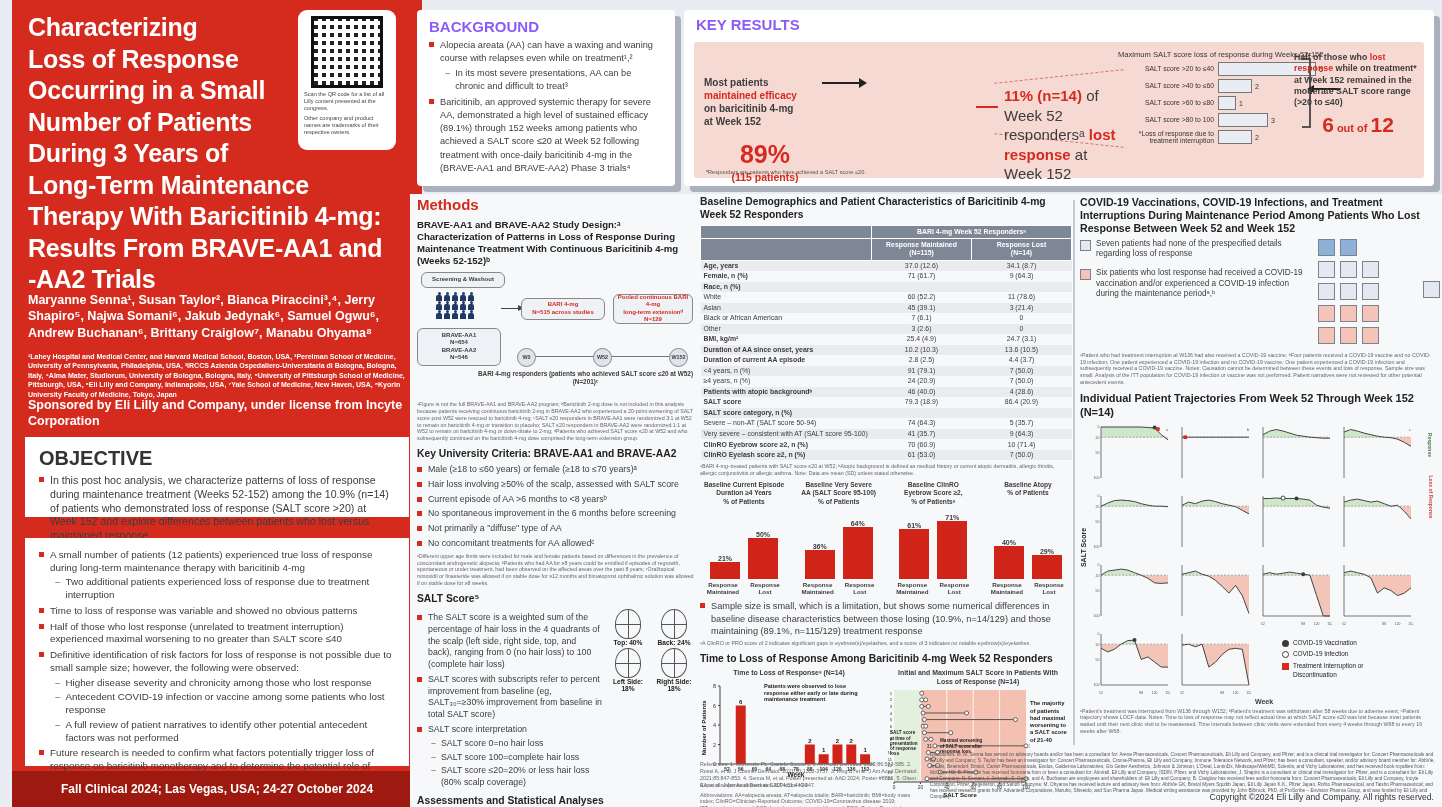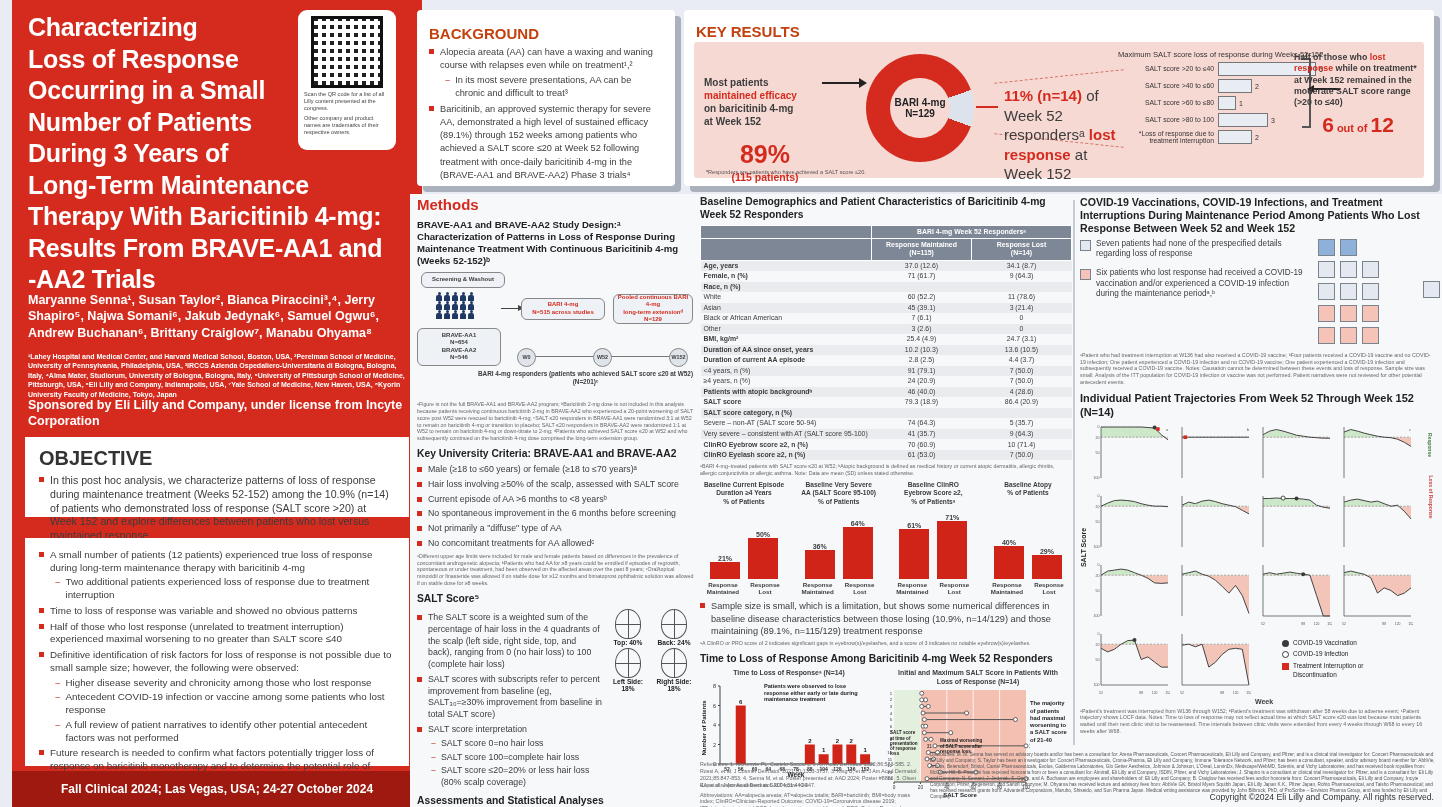--- a/index.html
+++ b/index.html
@@ -26,21 +26,21 @@
   .bl .sq{flex:0 0 auto;width:5px;height:5px;background:#d52b1e;margin-top:3px;}
   .subbl{display:flex;gap:5px;margin:2px 0 0 16px;font-size:9.8px;line-height:1.3;}
   .subbl .dash{color:#d5766b;font-weight:bold;}
   #objective-card .bl, #objective-card .subbl{font-size:10.6px;}
   #left-footer{position:absolute;left:0;bottom:0;width:410px;height:36px;background:#9e1a10;color:#fff;
                font-weight:bold;font-size:12px;display:flex;align-items:center;justify-content:center;}
   
   .top-card{position:absolute;top:10px;background:#fff;border-radius:4px;box-shadow:6px 6px 0 #aab1bd;box-sizing:border-box;}
   #background-card{left:417px;width:258px;height:176px;padding:8px 12px;}
   #keyresults-card{left:684px;width:750px;height:176px;padding:6px 12px;}
-  .red-heading{color:#c2410c;font-weight:bold;font-size:15px;margin:7px 0 4px 0;}
+  .red-heading{color:#8b5cf6;font-weight:bold;font-size:15px;margin:0 0 4px 0;}
   #background-card .bl{font-size:9.2px;line-height:1.42;}
   #background-card .subbl{font-size:9.2px;line-height:1.42;}
   #kr-pink{position:absolute;left:10px;right:10px;top:32px;bottom:8px;background:#f7d9d4;border-radius:3px;}
   #kr-left{position:absolute;left:10px;top:34px;width:122px;font-size:10px;font-weight:bold;line-height:1.3;}
   .red-t{color:#d52b1e;}
   #kr-89{font-size:25px;color:#d52b1e;font-weight:bold;margin-top:10px;text-align:center;}
   #kr-115{font-size:10.5px;color:#d52b1e;font-weight:bold;text-align:center;}
   #kr-arrow{position:absolute;left:128px;top:40px;width:38px;height:2px;background:#222;}
   #kr-arrow:after{content:"";position:absolute;right:-7px;top:-4px;border-left:8px solid #222;border-top:5px solid transparent;border-bottom:5px solid transparent;}
   #kr-donut{position:absolute;left:172px;top:12px;width:108px;height:108px;border-radius:50%;}
@@ -258,26 +258,20 @@
     <div id="kr-pink">
       <div id="kr-left">
         <span>Most patients</span><br>
         <span class="red-t">maintained efficacy</span><br>
         <span>on baricitinib 4-mg</span><br>
         <span>at Week 152</span>
         <div id="kr-89">89%</div>
         <div id="kr-115">(115 patients)</div>
       </div>
       <div id="kr-arrow"></div>
-      <div id="kr-donut" style="background: conic-gradient(from 110deg, rgb(213, 43, 30) 0deg, rgb(213, 43, 30) 89%, rgb(221, 227, 236) 0deg);">
-        <div id="kr-donut-hole">
-          <span>BARI 4-mg</span>
-          <span>N=129</span>
-        </div>
-      </div>
       <div id="kr-callout-line"></div>
       <div class="dashfan" style="left:300px;top:34px;transform:rotate(-6deg);"></div>
       <div class="dashfan" style="left:300px;top:98px;transform:rotate(6deg);"></div>
       <div id="kr-callout">
         <span class="red-t">11% (n=14)</span><span style="font-weight:normal"> of Week 52 respondersᵃ </span><span class="red-t">lost response</span><span style="font-weight:normal"> at Week 152</span>
       </div>
       <div id="kr-bars">
         <div id="kr-bars-title">Maximum SALT score loss of response during Weeks 52-152</div>
         <div id="kr-bar-rows">
             <div class="krbar-row">

